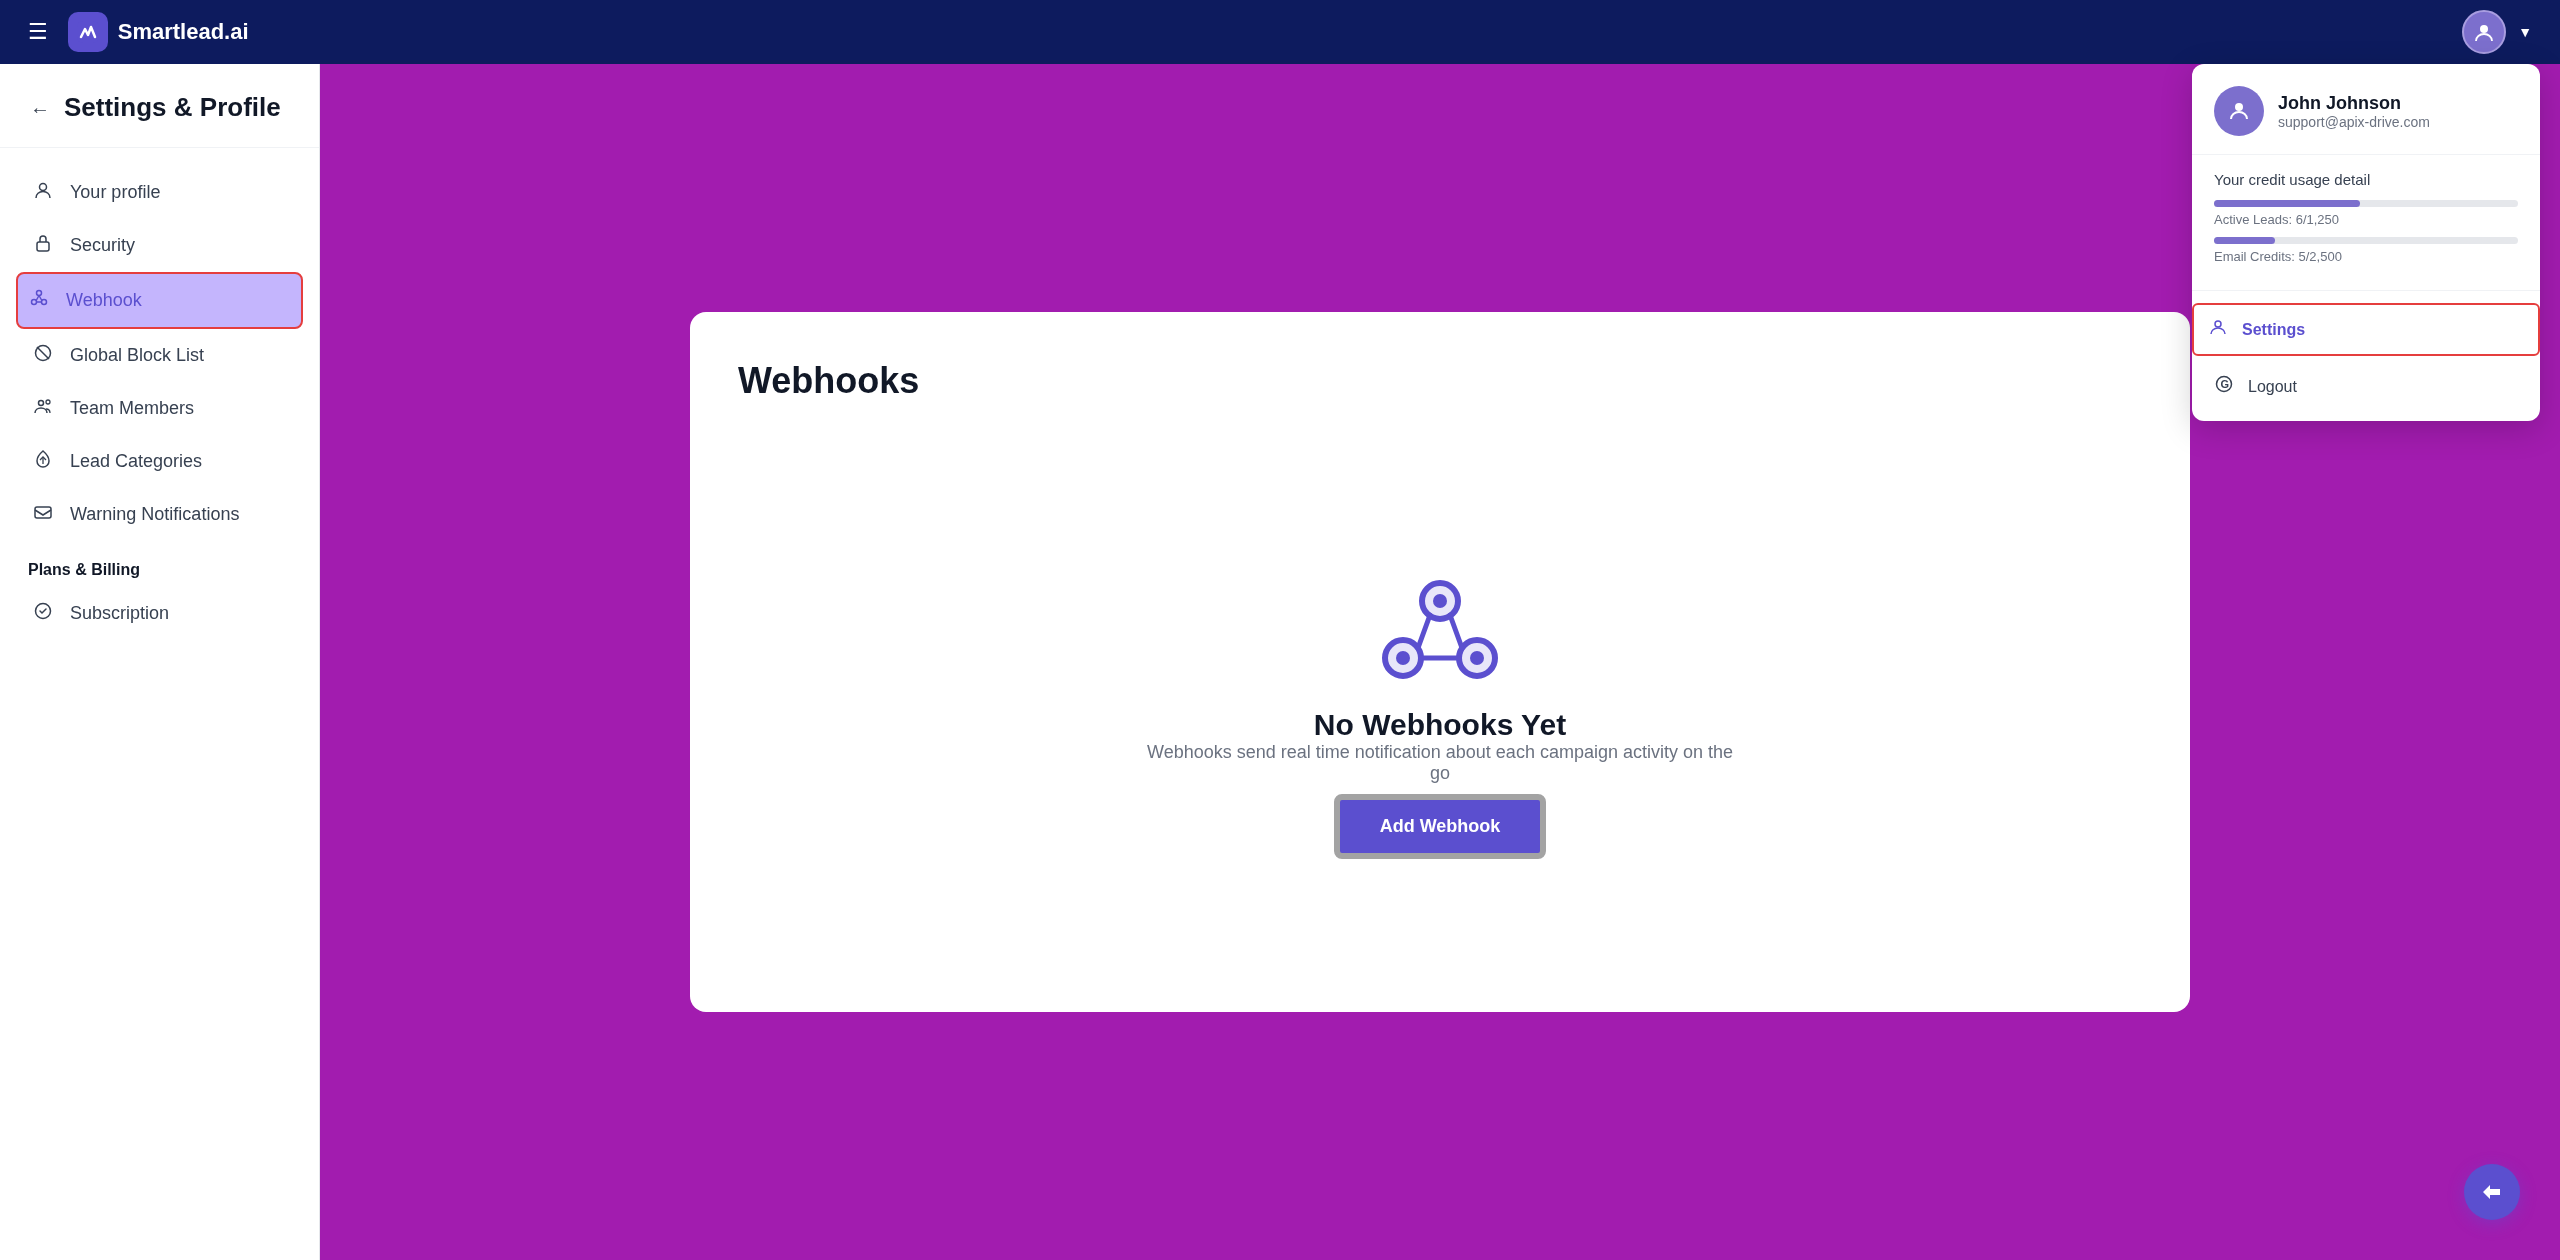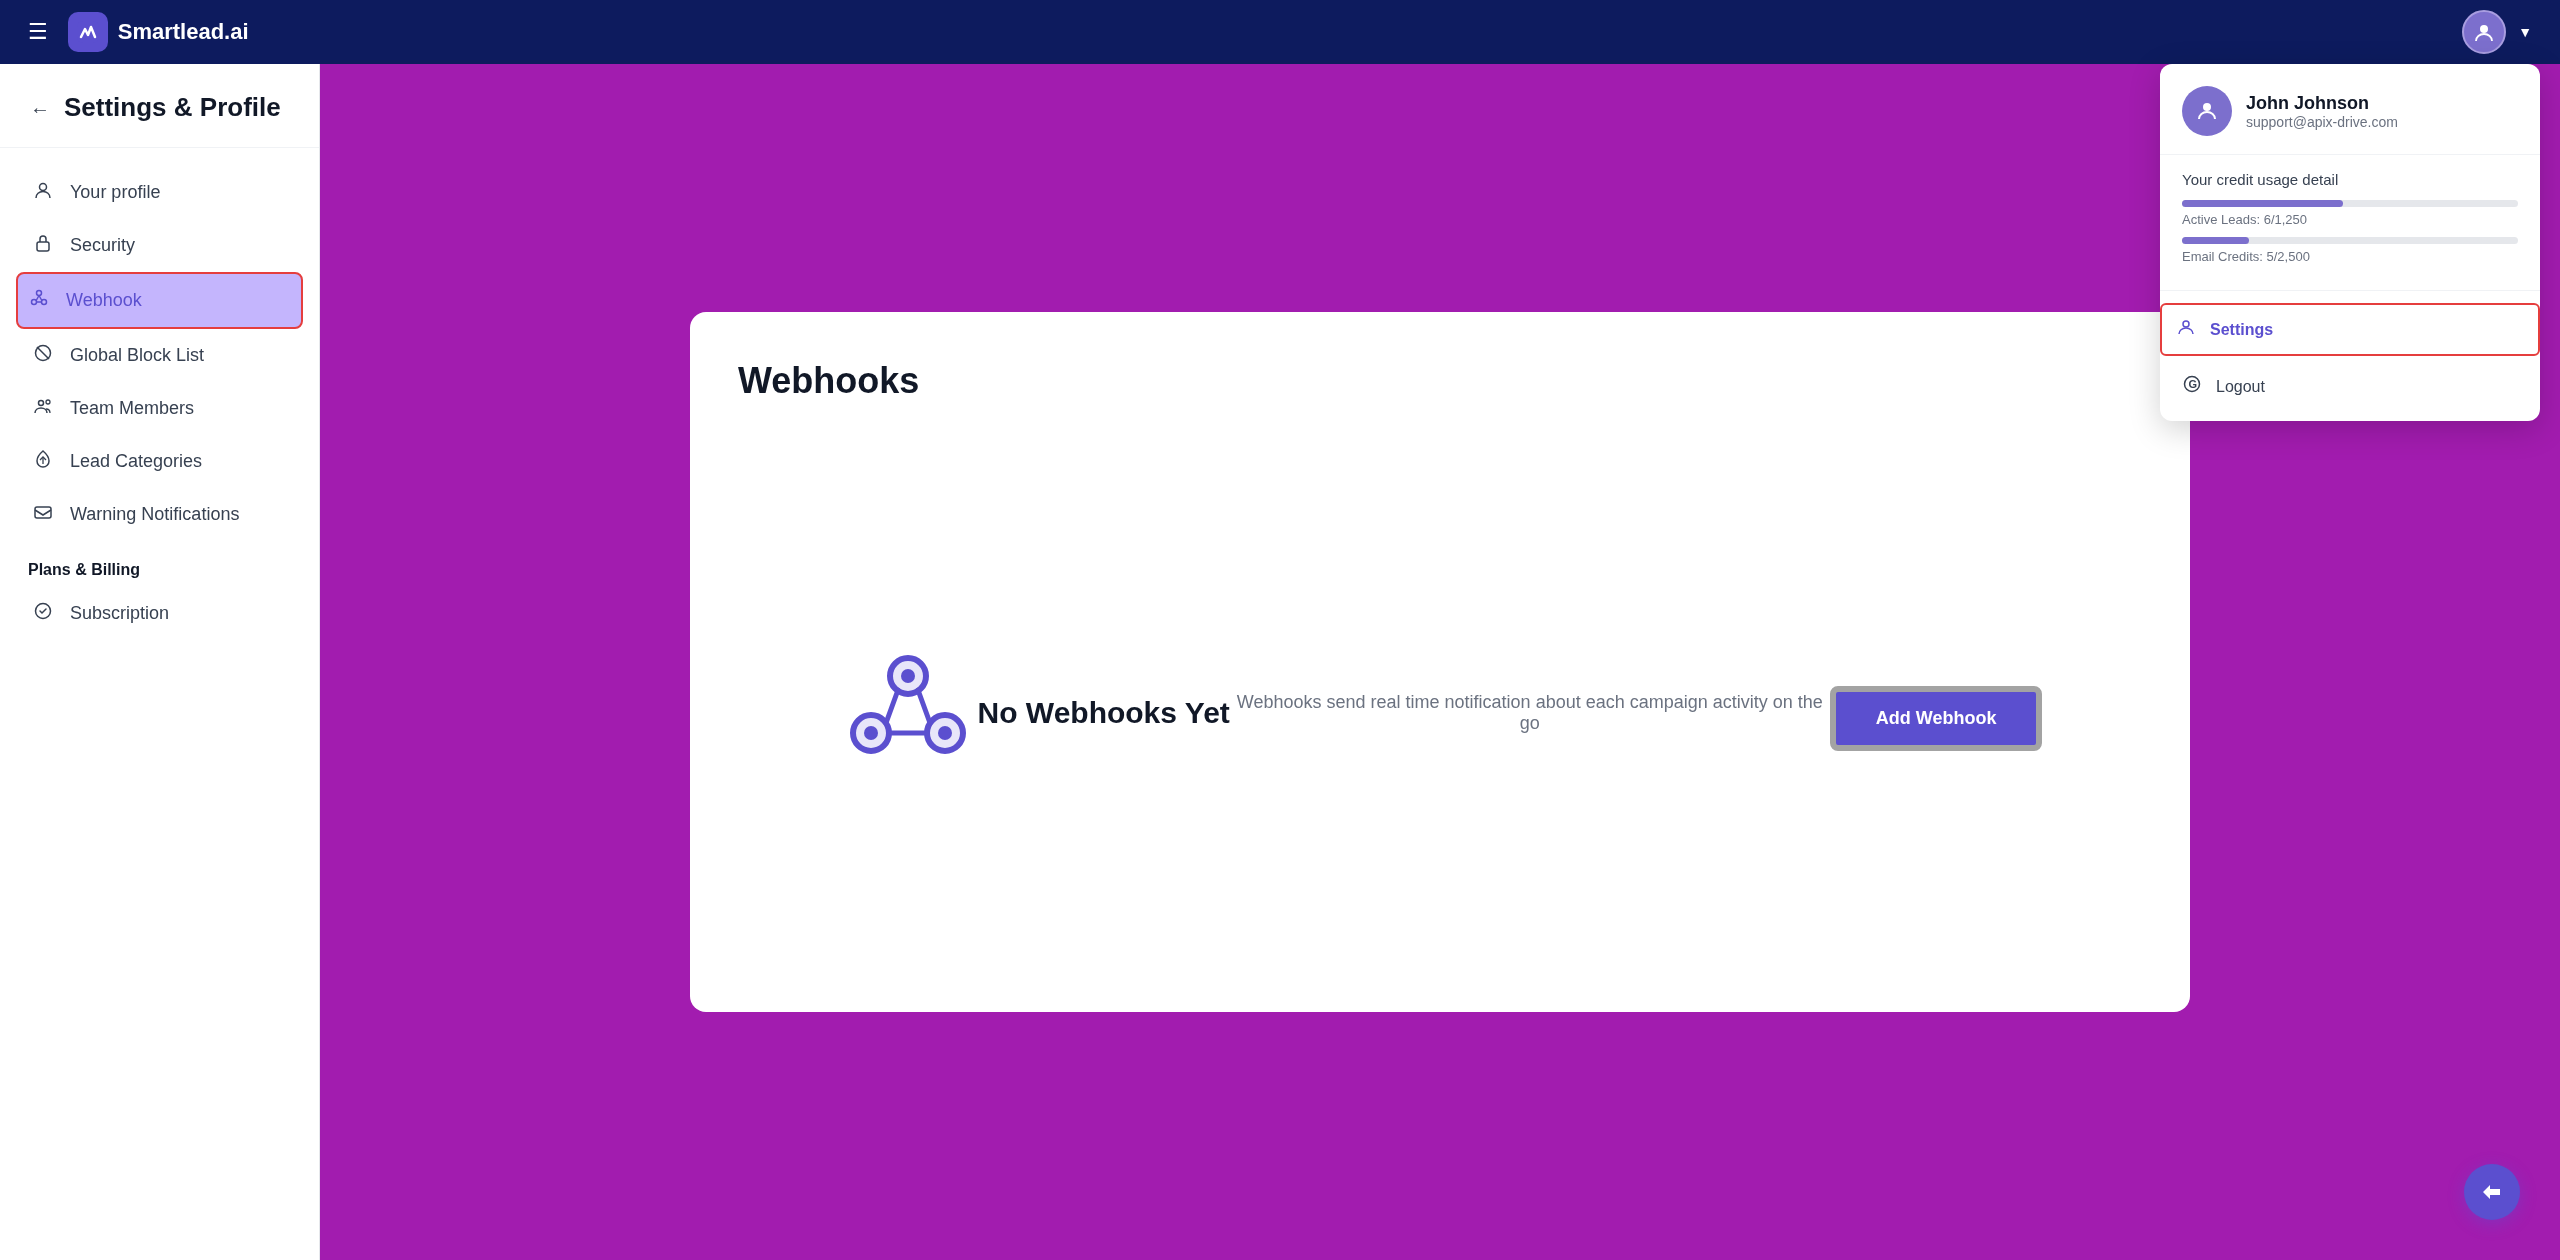--- a/index.html
+++ b/index.html
@@ -100,20 +100,21 @@
       max-width: 1500px;
       min-height: 700px;
       padding: 48px;
       display: flex;
       flex-direction: column;
     }
     .webhooks-title { font-size: 36px; font-weight: 800; color: #111827; margin-bottom: 60px; }
     .webhooks-empty {
       flex: 1;
       display: flex;
+      flex-direction: column;
       align-items: center;
       justify-content: center;
     }
     .webhook-icon-wrap {
       width: 140px; height: 130px;
       display: flex; align-items: center; justify-content: center;
       margin-bottom: 10px;
     }
     .webhook-svg { width: 130px; height: 120px; }
     .no-webhooks-title { font-size: 30px; font-weight: 700; color: #111827; }
@@ -128,21 +129,21 @@
       font-weight: 600;
       cursor: pointer;
       margin-top: 10px;
     }
 
     
     .dropdown-menu {
       position: absolute;
       top: 64px;
       right: 20px;
-      width: 380px;
+      width: 348px;
       background: white;
       border-radius: 12px;
       box-shadow: 0 8px 32px rgba(0,0,0,0.18);
       z-index: 200;
       overflow: hidden;
     }
     .dropdown-header {
       display: flex; align-items: center; gap: 14px;
       padding: 22px 22px 18px;
       border-bottom: 1px solid #f0f2f5;

